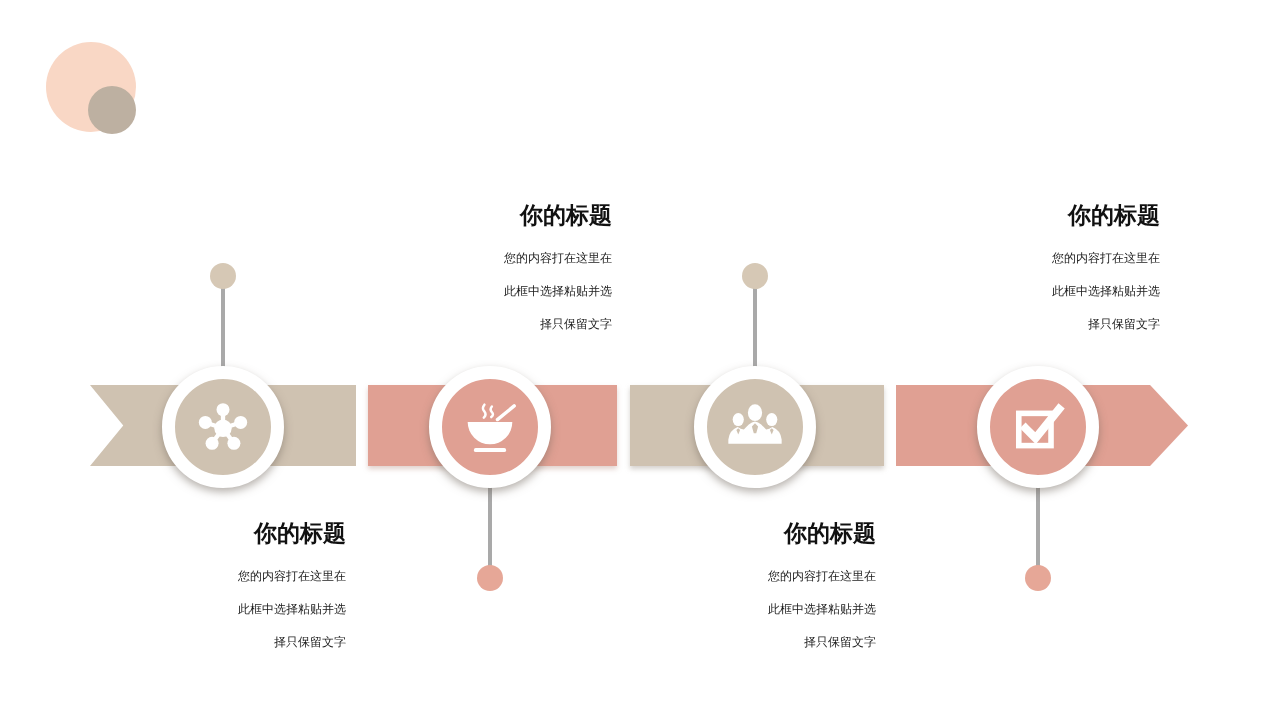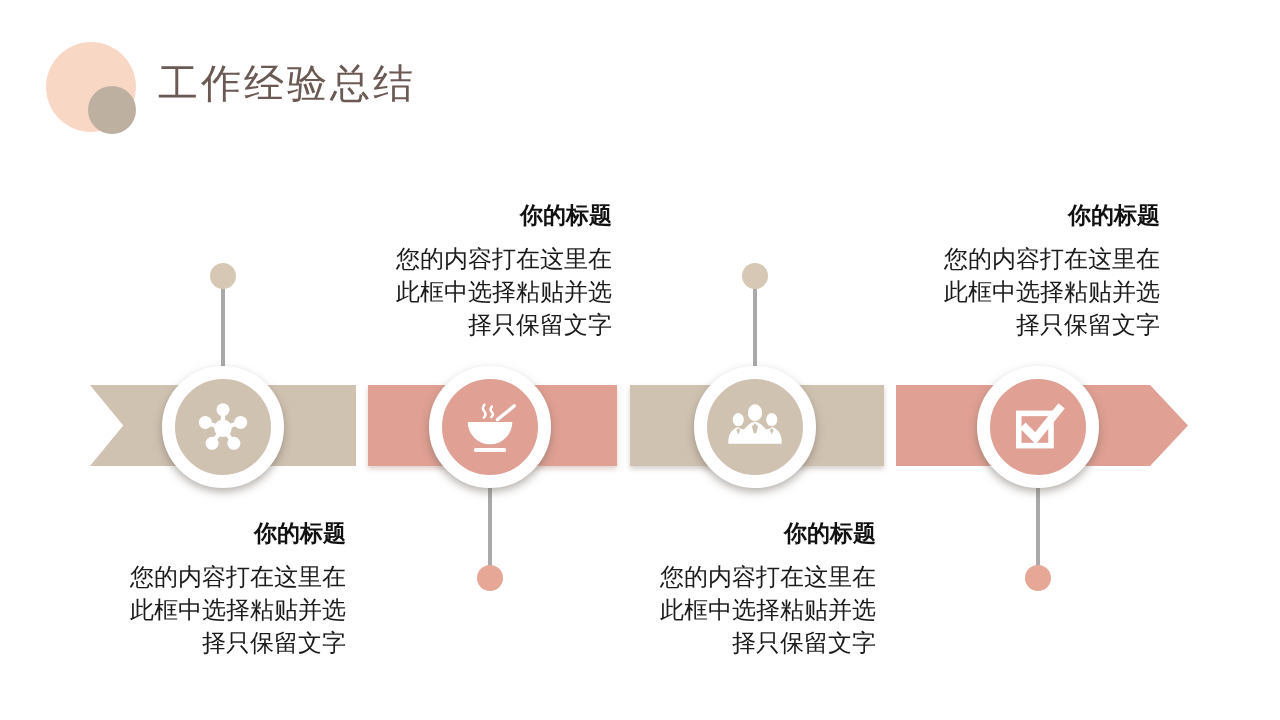--- a/index.html
+++ b/index.html
@@ -61,30 +61,29 @@
   .node-4 { left:977px; }
   .node svg { width:62px; height:62px; display:block; }
 
   
   .tblock { position:absolute; width:240px; text-align:right; z-index:4; }
   .tblock-1 { left:106px; top:518px; }
   .tblock-2 { left:372px; top:200px; }
   .tblock-3 { left:636px; top:518px; }
   .tblock-4 { left:920px; top:200px; }
   .tblock .ttl { font-size:23px; font-weight:bold; color:#111111; margin:0 0 11px 0; }
-  .tblock .line { font-size:24px; line-height:33px; color:#1b1b1b; white-space:nowrap; }
+  .tblock .line { font-size:12px; line-height:33px; color:#1b1b1b; white-space:nowrap; }
 </style>
 </head>
 <body>
 
 <div class="slide">
 
   <div class="deco-big"></div>
   <div class="deco-small"></div>
-  <div class="slide-title">工作经验总结</div>
 
   <div class="seg seg-1"></div>
   <div class="seg seg-2"></div>
   <div class="seg seg-3"></div>
   <div class="seg seg-4"></div>
 
   <div class="stem stem-1"></div>
   <div class="stem stem-2"></div>
   <div class="stem stem-3"></div>
   <div class="stem stem-4"></div>

